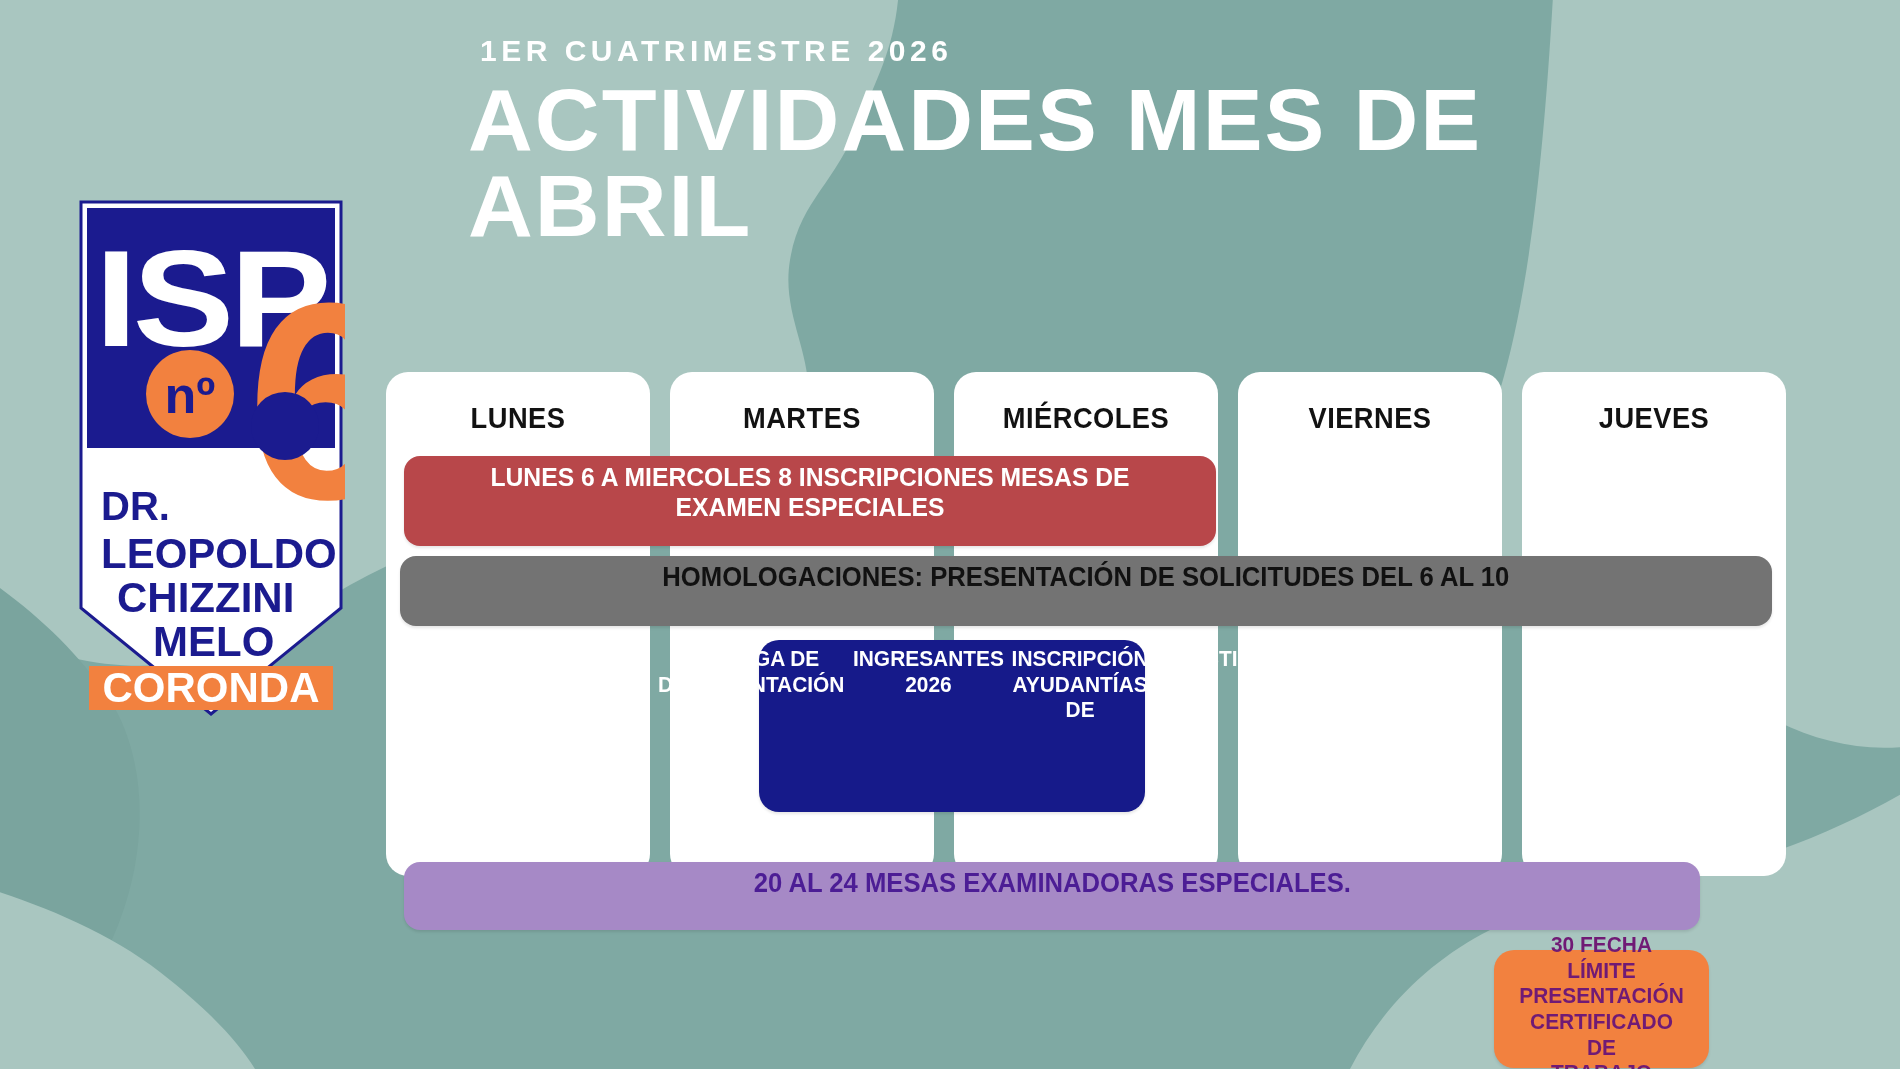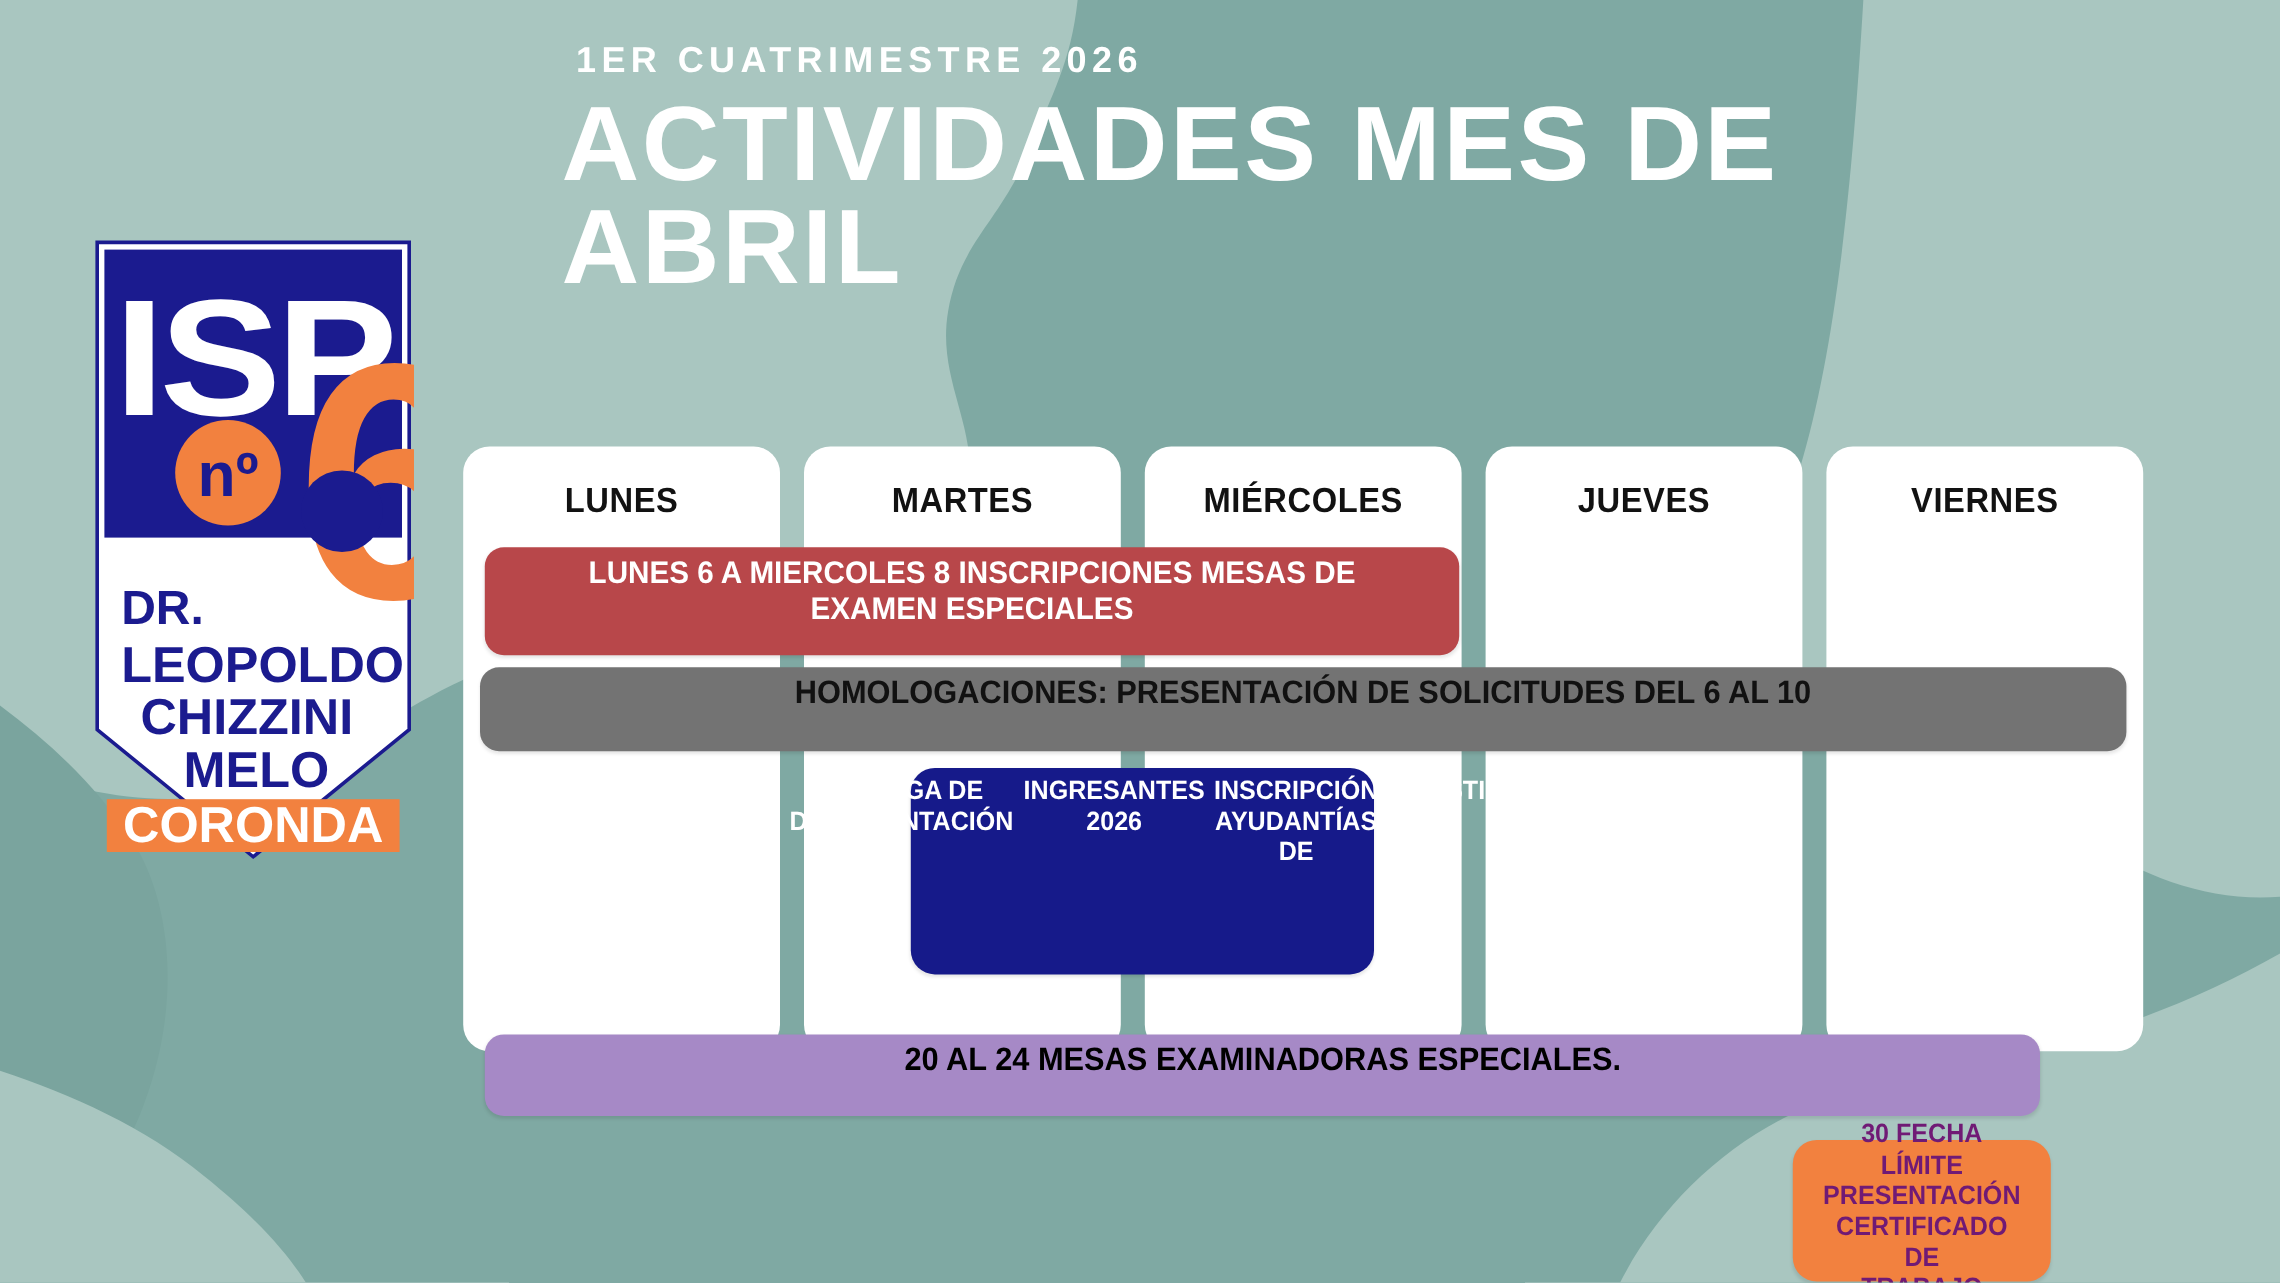--- a/index.html
+++ b/index.html
@@ -112,21 +112,21 @@
     padding: 6px 16px;
     font-weight: 900;
     font-stretch: condensed;
     line-height: 1.16;
     pointer-events: auto;
     box-shadow: 0 2px 3px rgba(0,0,0,0.10);
   }
   .ev-red    { background: #b8474a; color: #ffffff; }
   .ev-orange { background: #737373; color: #111111; }
   .ev-navy   { background: #161a8a; color: #ffffff; border-radius: 20px; }
-  .ev-purple { background: #a689c6; color: #000000; }
+  .ev-purple { background: #a689c6; color: #4c1d95; }
   .ev-coral  { background: #f2813f; color: #701a75; border-radius: 20px; }
 
   .ev span { display: block; transform: scaleX(0.95); }
 </style>
 </head>
 <body>
 
 <div id="poster">
 
   <div class="bg-layer">
@@ -194,24 +194,24 @@
       <div class="col">
         <div class="col-head">LUNES</div>
       </div>
       <div class="col">
         <div class="col-head">MARTES</div>
       </div>
       <div class="col">
         <div class="col-head">MIÉRCOLES</div>
       </div>
       <div class="col">
+        <div class="col-head">VIERNES</div>
+      </div>
+      <div class="col">
         <div class="col-head">JUEVES</div>
-      </div>
-      <div class="col">
-        <div class="col-head">VIERNES</div>
       </div>
     </div>
 
     <div class="events">
 
       <div class="ev ev-red" style="left:18px; top:84px; width:812px; height:90px; font-size:26px;">
         <span>LUNES 6 A MIERCOLES 8 INSCRIPCIONES MESAS DE EXAMEN ESPECIALES</span>
       </div>
 
       <div class="ev ev-orange" style="left:14px; top:184px; width:1372px; height:70px; font-size:27px;">

